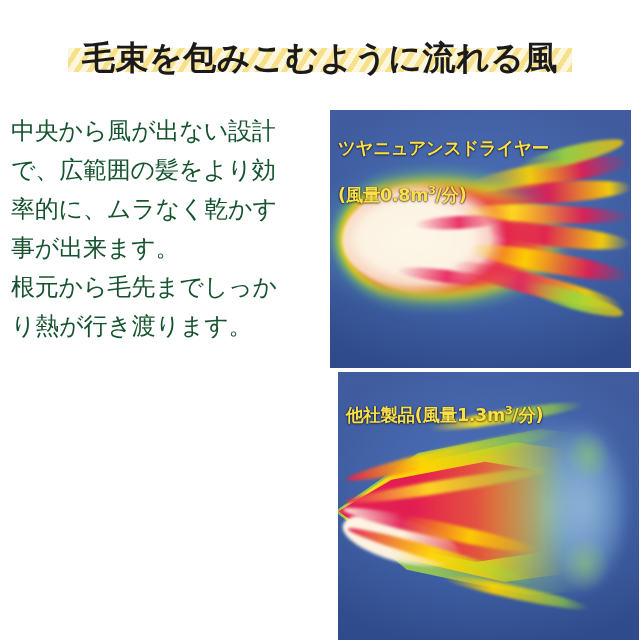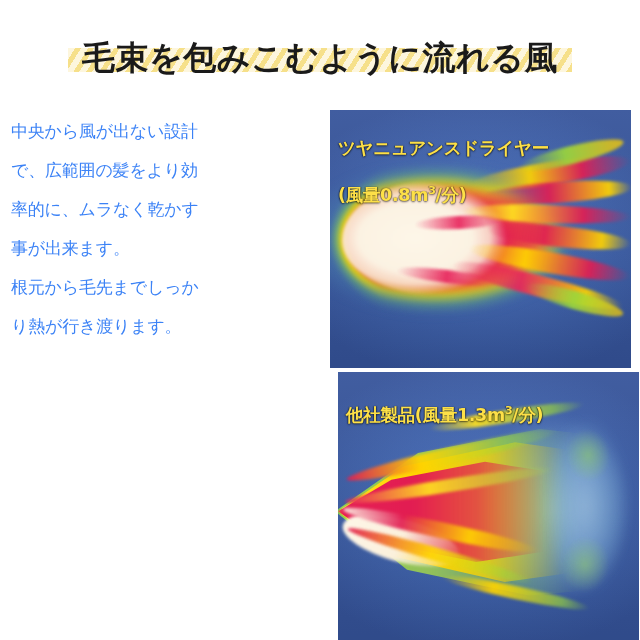--- a/index.html
+++ b/index.html
@@ -64,23 +64,23 @@
     white-space: nowrap;
     line-height: 1;
   }
 
   
   .copy {
     position: absolute;
     left: 11px;
     top: 112px;
     width: 300px;
-    font-size: 17px;
+    font-size: 24px;
     line-height: 39px;
-    color: #3b82f6;
+    color: #14532d;
     letter-spacing: -0.2px;
     white-space: pre-wrap;
   }
 
   
   .panels {
     position: absolute;
     left: 330px;
     top: 110px;
     width: 301px;

